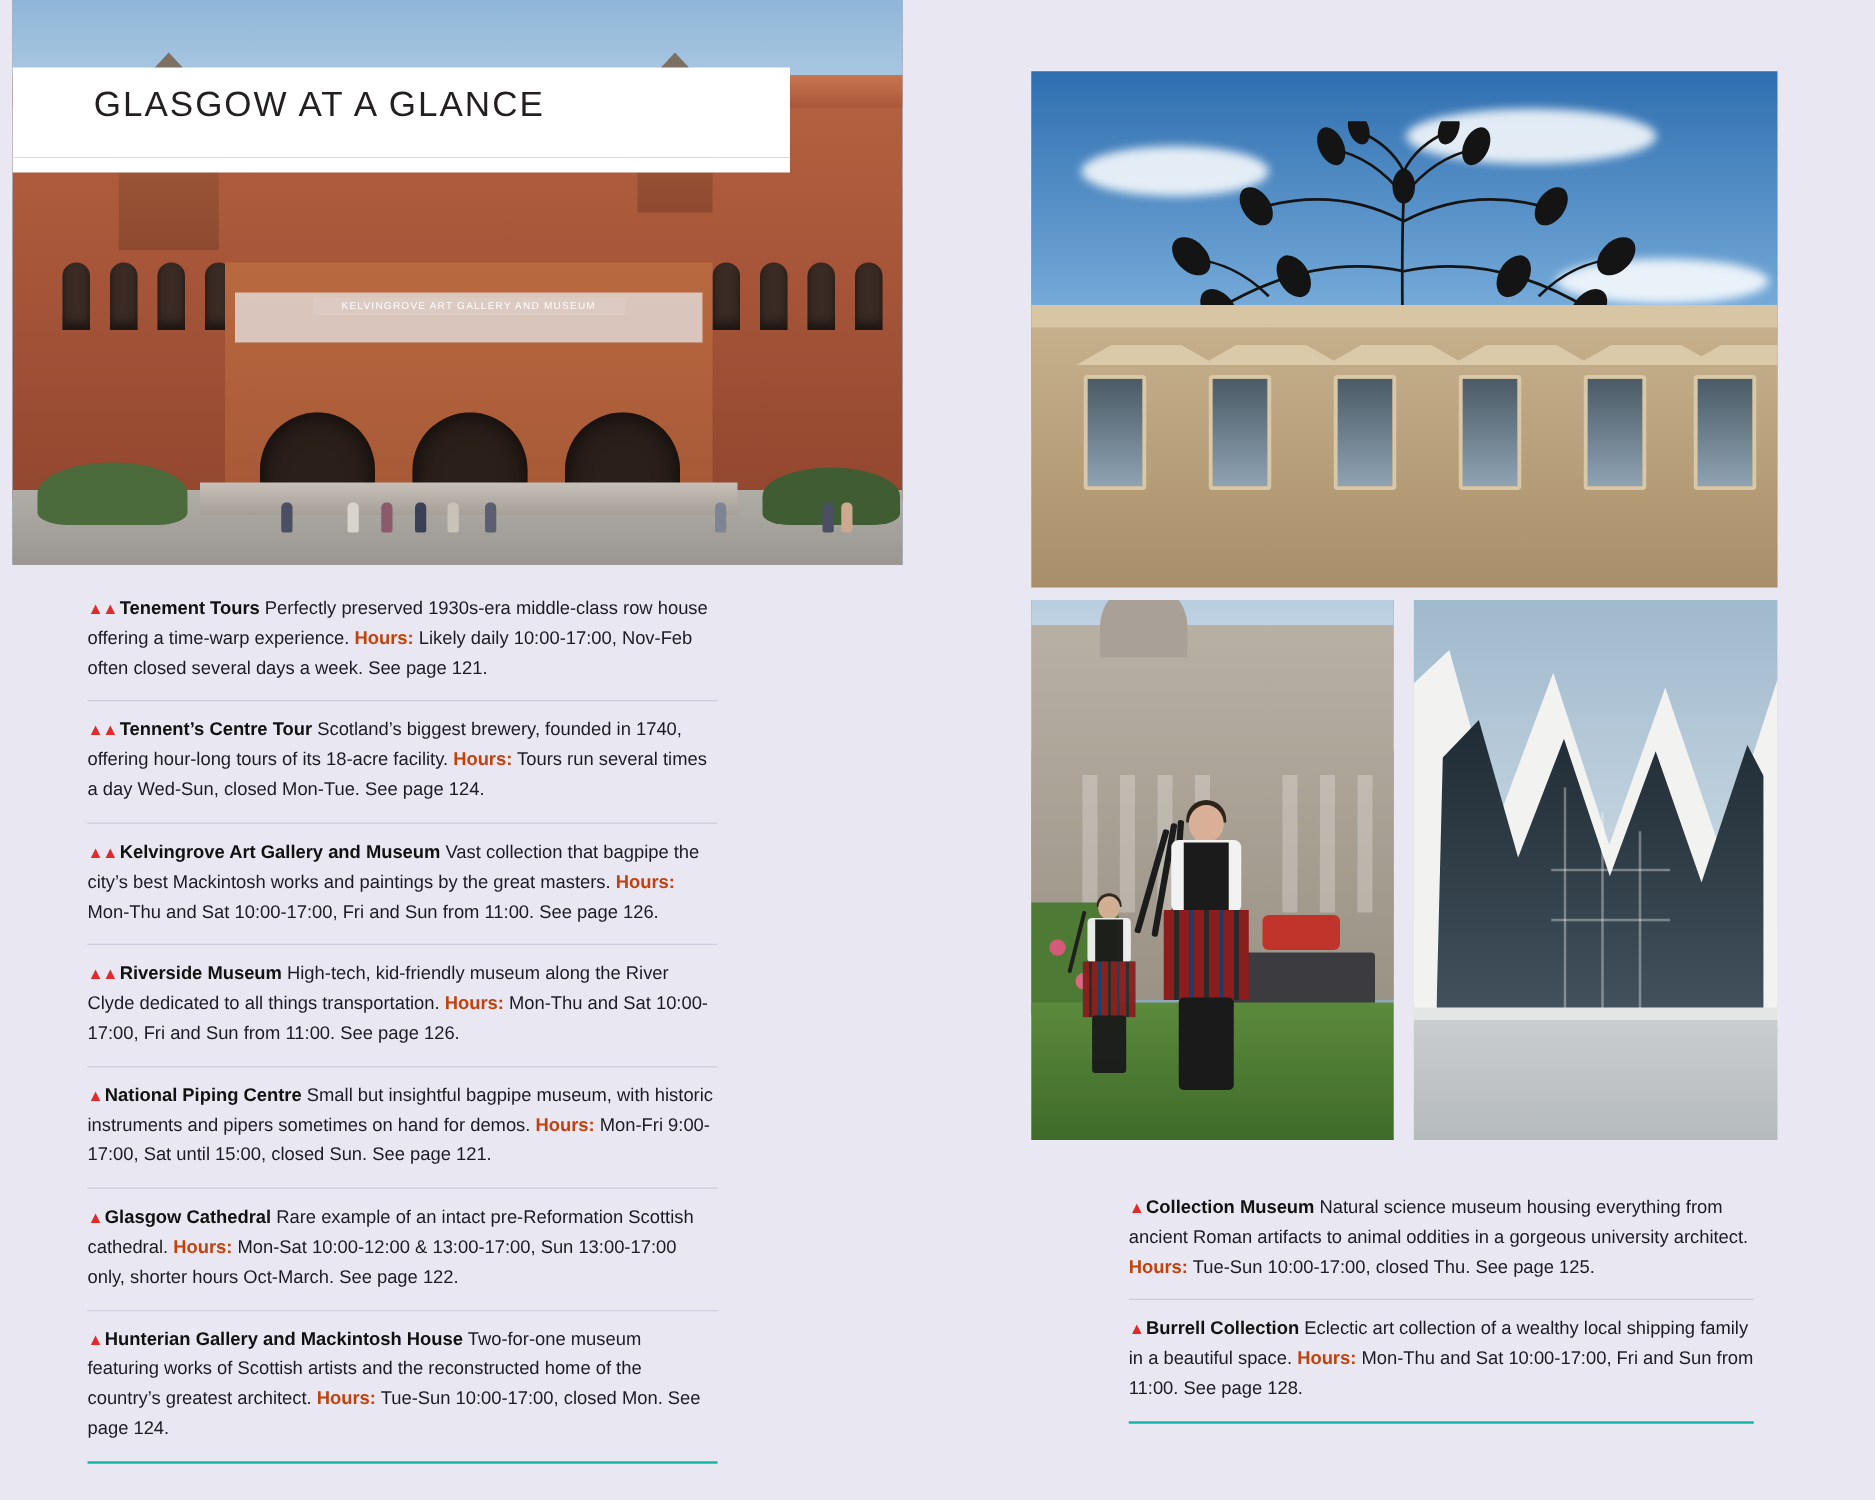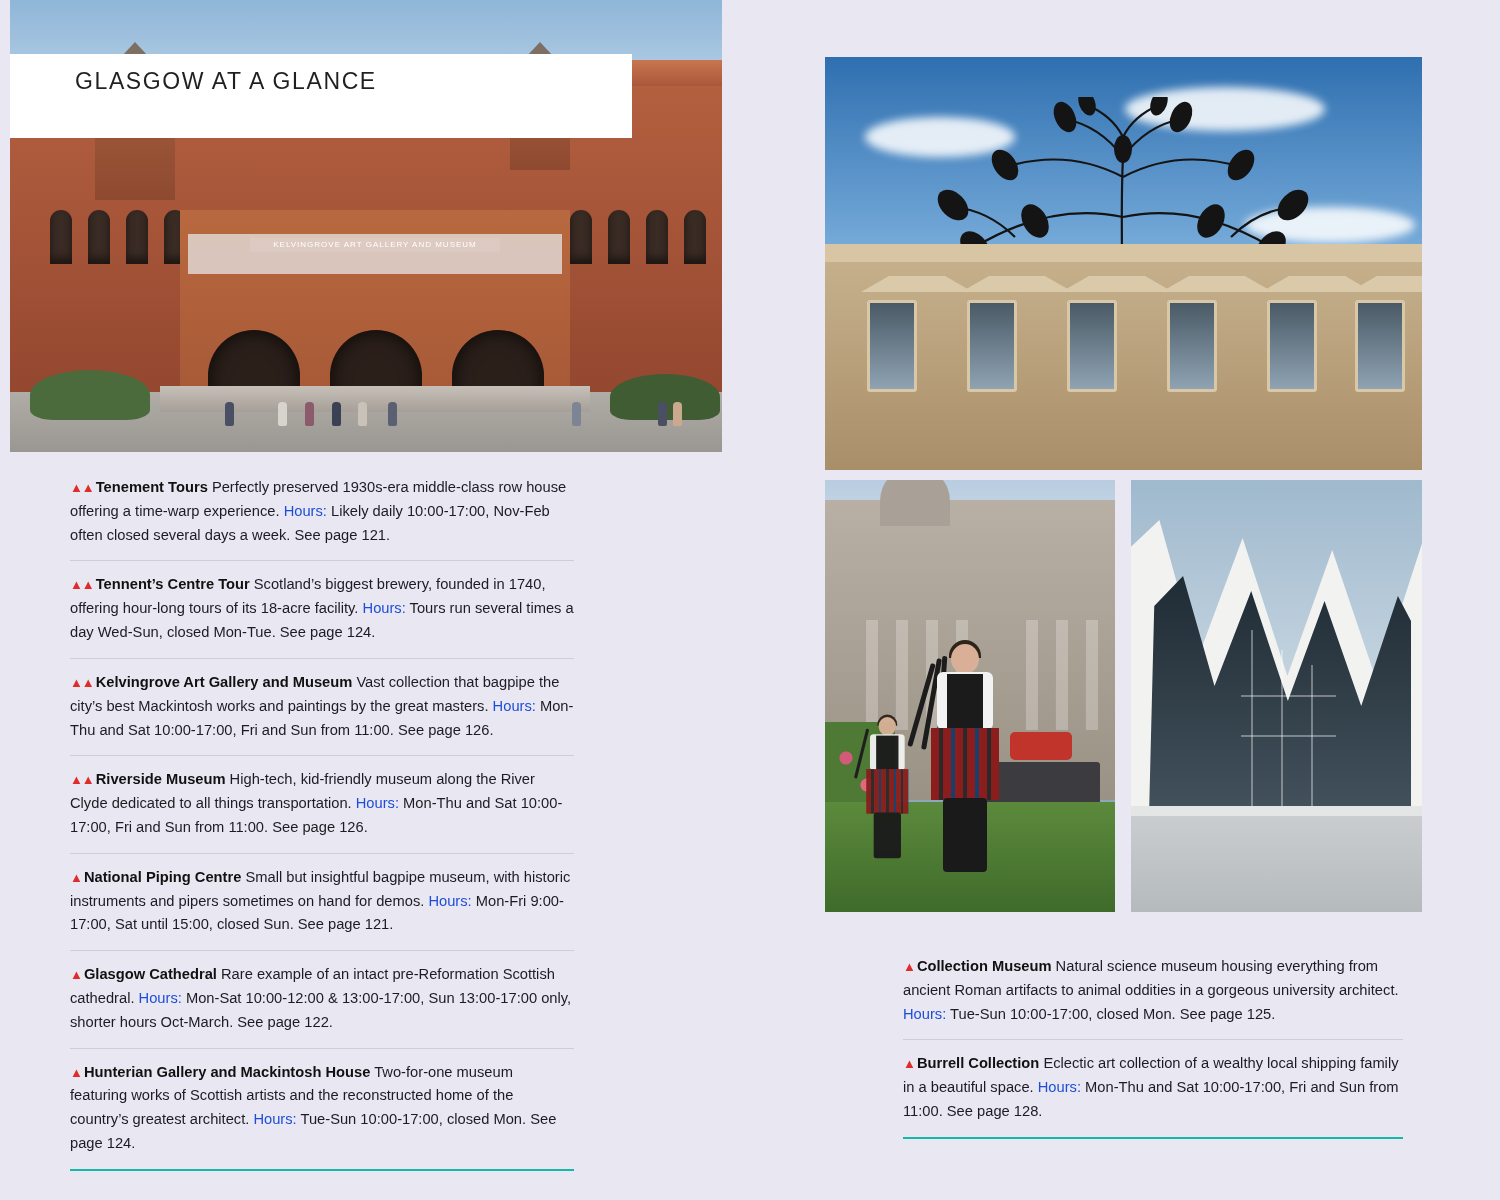--- a/index.html
+++ b/index.html
@@ -139,21 +139,21 @@
   }
   .hero-title-band2 {
     position: absolute;
     left: 0; top: 126px;
     width: 622px; height: 12px;
     background: #ffffff;
   }
   .hero-title {
     position: absolute;
     left: 75px; top: 68px;
-    font-size: 23px;
+    font-size: 28px;
     letter-spacing: 1.6px;
     color: #231f20;
     font-family: "Liberation Sans", sans-serif;
     font-weight: 400;
   }
 
   
   .left-list {
     position: absolute;
     left: 70px; top: 476px;
@@ -177,22 +177,22 @@
     color: #e02b2b;
     font-size: 13px;
     letter-spacing: -1px;
     margin-right: 2px;
   }
   .name {
     font-weight: bold;
     color: #111;
   }
   .hours-label {
-    font-weight: normal;
-    color: #1d4ed8;
+    font-weight: bold;
+    color: #c2410c;
   }
 
   
   .photo-sculpture {
     position: absolute;
     left: 825px; top: 57px;
     width: 597px; height: 413px;
     overflow: hidden;
     background: #6aa2d4;
   }
@@ -508,18 +508,18 @@
   <div class="rs-mast" style="left:150px; top:170px; width:2px; height:170px;"></div>
   <div class="rs-mast" style="left:180px; top:185px; width:2px; height:155px;"></div>
   <div class="rs-mast" style="left:110px; top:215px; width:95px; height:2px;"></div>
   <div class="rs-mast" style="left:110px; top:255px; width:95px; height:2px;"></div>
   <div class="rs-wall"></div>
   <div class="rs-ground"></div>
 </div>
 
 <div class="right-list">
   <div class="entry">
-    <span class="tri">▲</span><span class="name">Collection Museum</span><span> Natural science museum housing everything from ancient Roman artifacts to animal oddities in a gorgeous university architect. </span><span class="hours-label">Hours:</span><span> Tue-Sun 10:00-17:00, closed Mon. See page 125.</span>
+    <span class="tri">▲</span><span class="name">Collection Museum</span><span> Natural science museum housing everything from ancient Roman artifacts to animal oddities in a gorgeous university architect. </span><span class="hours-label">Hours:</span><span> Tue-Sun 10:00-17:00, closed Thu. See page 125.</span>
   </div>
   <div class="entry">
     <span class="tri">▲</span><span class="name">Burrell Collection</span><span> Eclectic art collection of a wealthy local shipping family in a beautiful space. </span><span class="hours-label">Hours:</span><span> Mon-Thu and Sat 10:00-17:00, Fri and Sun from 11:00. See page 128.</span>
   </div>
 </div>
 
 </body></html>

